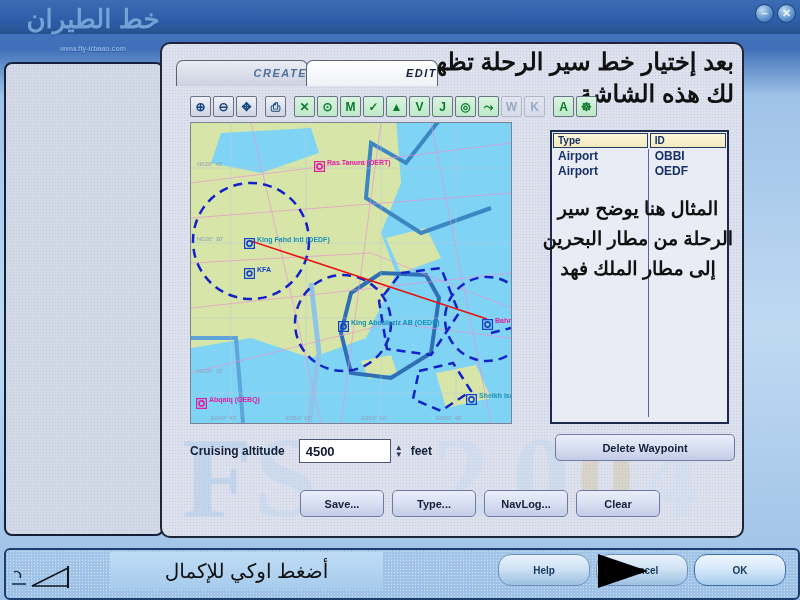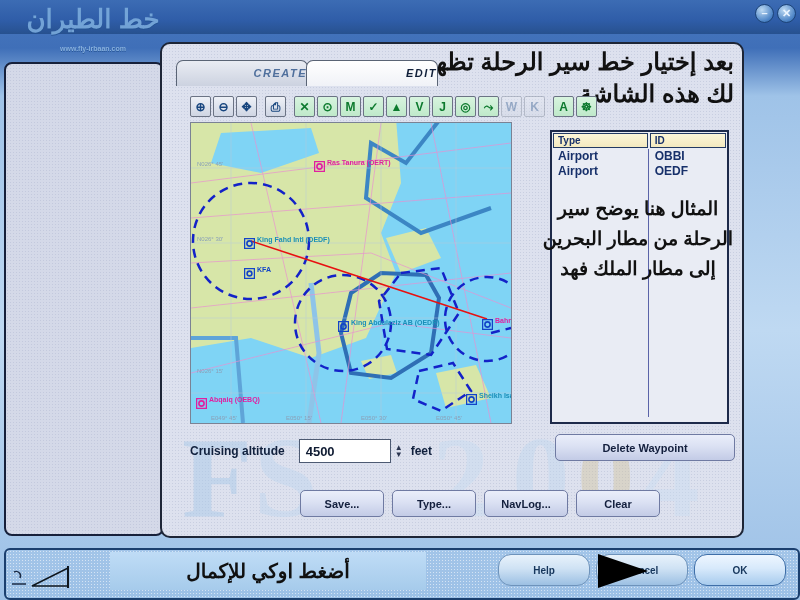--- a/index.html
+++ b/index.html
@@ -42,24 +42,24 @@
 
   
   .bottombar{
     position:absolute;left:4px;top:548px;width:792px;height:48px;
     background:linear-gradient(180deg,#cfe3f7 0%,#a9cbec 55%,#8ab4de 100%);
     border:2px solid #1b3f6e;border-radius:6px;
     background-image:radial-gradient(rgba(255,255,255,.55) 1px,transparent 1px);
     background-size:3px 3px;
   }
   .bottom-note{
-    position:absolute;left:110px;top:552px;width:316px;height:38px;
+    position:absolute;left:110px;top:552px;width:273px;height:38px;
     background:linear-gradient(180deg,#bfdcf6,#a6cbeb);
     display:flex;align-items:center;justify-content:center;
-    font-size:20px;color:#101010;direction:rtl;font-weight:bold;
+    font-size:20px;color:#101010;direction:rtl;font-weight:normal;
   }
   .corner-icon{
     position:absolute;left:10px;top:564px;width:96px;height:26px;
   }
   .btm-buttons{position:absolute;right:14px;top:554px;display:flex;gap:6px;}
   .btm-btn{
     width:90px;height:30px;border-radius:13px;
     background:linear-gradient(180deg,#e8f2fb 0%,#cfe2f4 45%,#9cc0e3 100%);
     border:1px solid #6e93bb;
     display:flex;align-items:center;justify-content:center;

